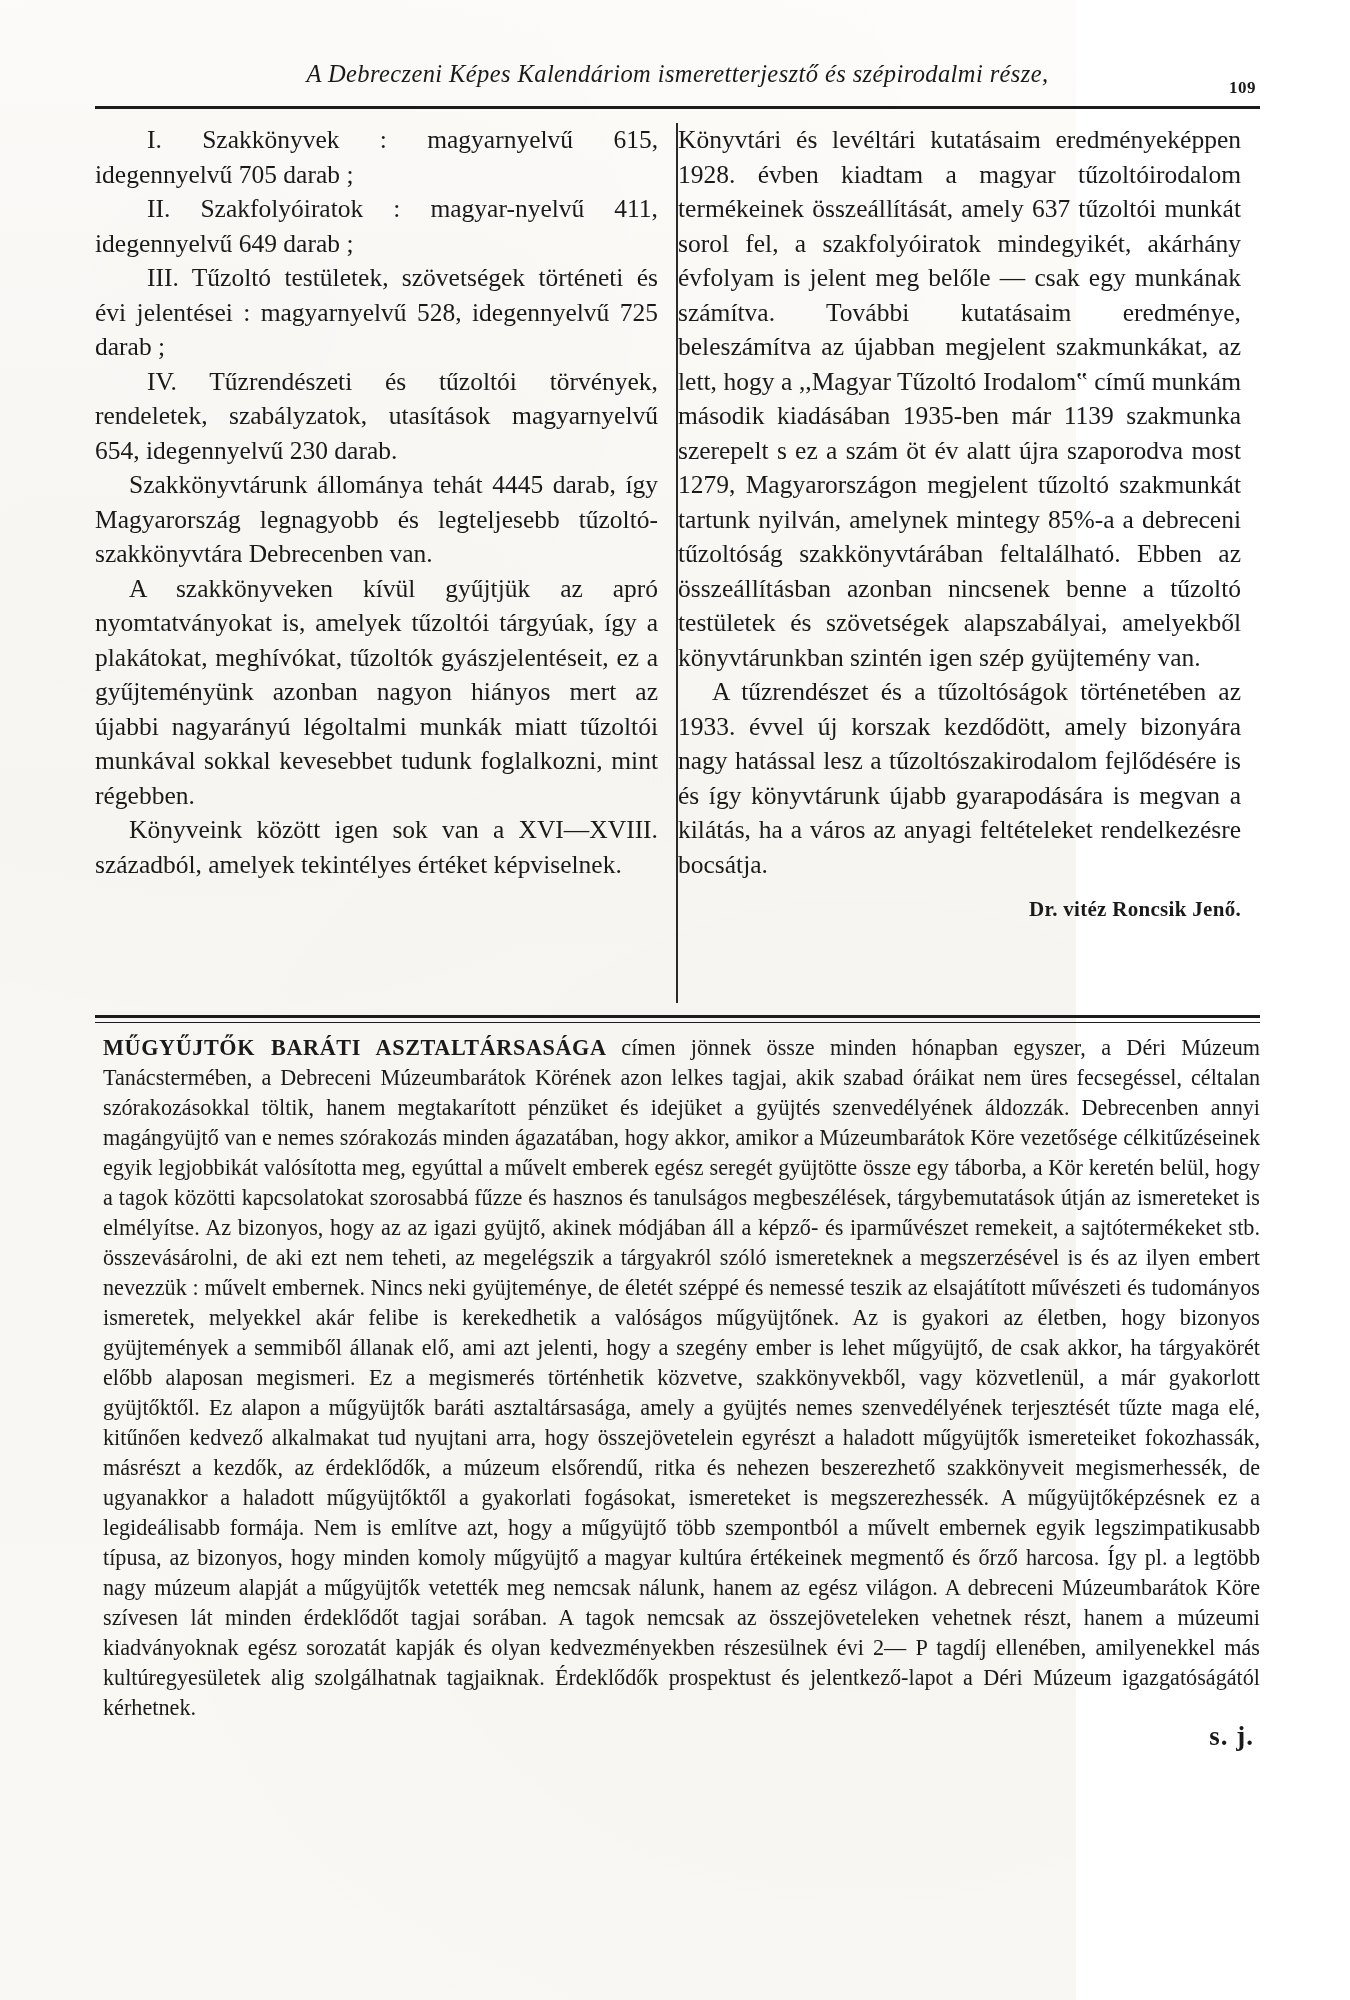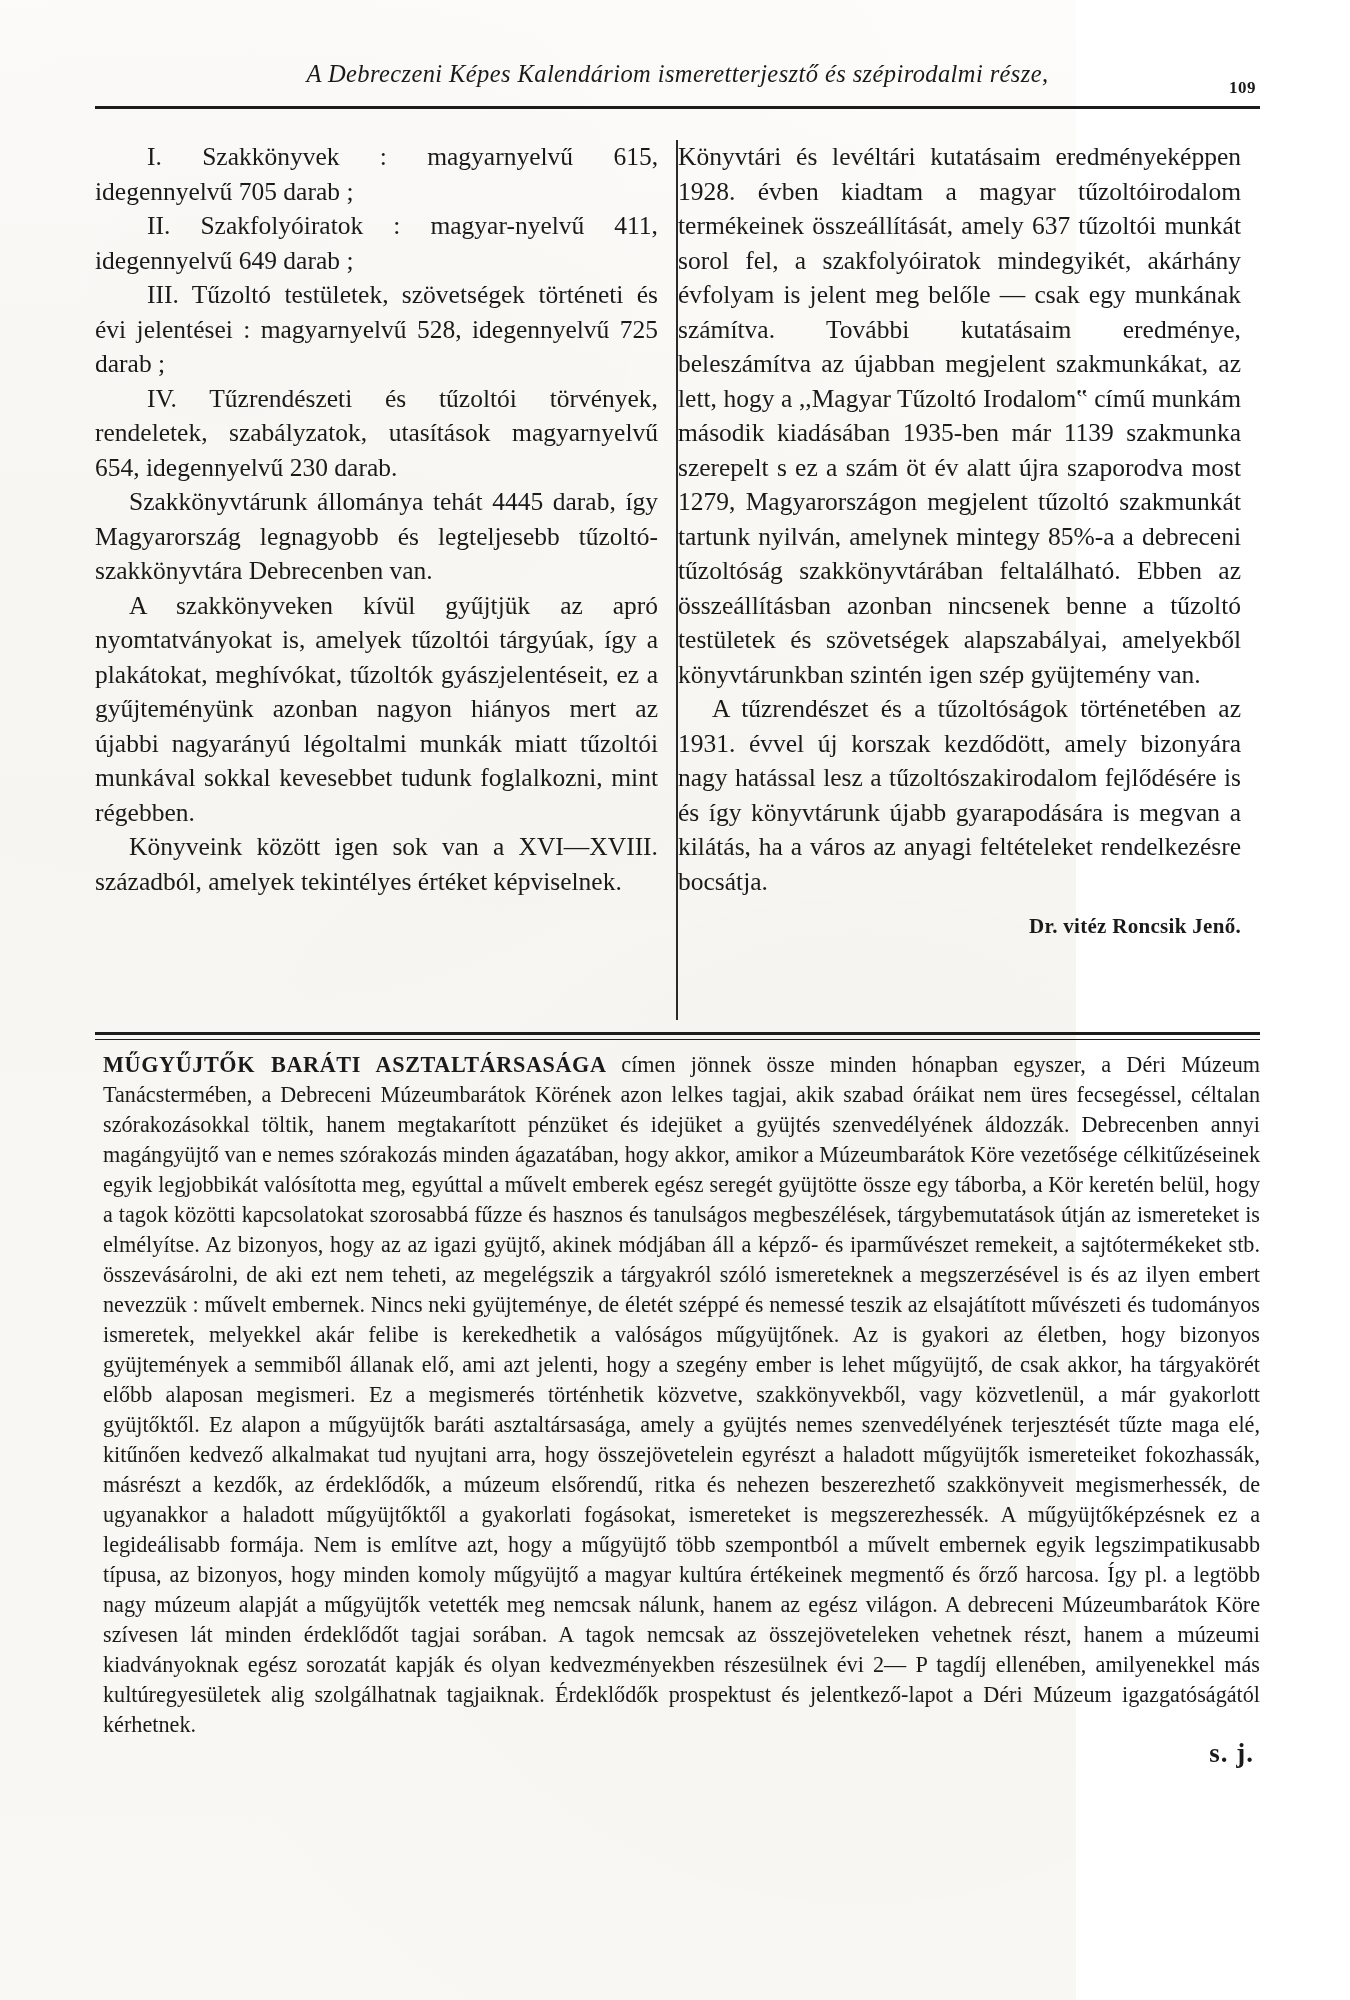--- a/index.html
+++ b/index.html
@@ -64,21 +64,21 @@
     margin-top: 16px;
   }
   .rule-thick {
     border-top: 3px solid #1c1c1c;
     margin-top: 6px;
   }
 
   
   .columns {
     display: flex;
-    margin-top: 31px;
+    margin-top: 14px;
     height: 880px;
   }
   .col {
     width: 563px;
     font-size: 25.5px;
     line-height: 34.5px;
     text-align: justify;
     text-justify: inter-word;
     hyphens: manual;
   }
@@ -161,21 +161,21 @@
         <p class="indent-big">I. Szakkönyvek : magyarnyelvű 615, idegennyelvű 705 darab ;</p>
         <p class="indent-big">II. Szakfolyóiratok : magyar-nyelvű 411, idegennyelvű 649 darab ;</p>
         <p class="indent-big">III. Tűzoltó testületek, szövetségek történeti és évi jelentései : magyarnyelvű 528, idegennyelvű 725 darab ;</p>
         <p class="indent-big">IV. Tűzrendészeti és tűzoltói törvények, rendeletek, szabályzatok, utasítások magyarnyelvű 654, idegennyelvű 230 darab.</p>
         <p>Szakkönyvtárunk állománya tehát 4445 darab, így Magyarország legnagyobb és legteljesebb tűzoltó-szakkönyvtára Debrecenben van.</p>
         <p>A szakkönyveken kívül gyűjtjük az apró nyomtatványokat is, amelyek tűzoltói tárgyúak, így a plakátokat, meghívókat, tűzoltók gyászjelentéseit, ez a gyűjteményünk azonban nagyon hiányos mert az újabbi nagyarányú légoltalmi munkák miatt tűzoltói munkával sokkal kevesebbet tudunk foglalkozni, mint régebben.</p>
         <p>Könyveink között igen sok van a XVI—XVIII. századból, amelyek tekintélyes értéket képviselnek.</p>
       </div>
       <div class="col right">
         <p class="noindent">Könyvtári és levéltári kutatásaim eredményeképpen 1928. évben kiadtam a magyar tűzoltóirodalom termékeinek összeállítását, amely 637 tűzoltói munkát sorol fel, a szakfolyóiratok mindegyikét, akárhány évfolyam is jelent meg belőle — csak egy munkának számítva. További kutatásaim eredménye, beleszámítva az újabban megjelent szakmunkákat, az lett, hogy a ,,Magyar Tűzoltó Irodalom‟ című munkám második kiadásában 1935-ben már 1139 szakmunka szerepelt s ez a szám öt év alatt újra szaporodva most 1279, Magyarországon megjelent tűzoltó szakmunkát tartunk nyilván, amelynek mintegy 85%-a a debreceni tűzoltóság szakkönyvtárában feltalálható. Ebben az összeállításban azonban nincsenek benne a tűzoltó testületek és szövetségek alapszabályai, amelyekből könyvtárunkban szintén igen szép gyüjtemény van.</p>
-        <p>A tűzrendészet és a tűzoltóságok történetében az 1931. évvel új korszak kezdődött, amely bizonyára nagy hatással lesz a tűzoltószakirodalom fejlődésére is és így könyvtárunk újabb gyarapodására is megvan a kilátás, ha a város az anyagi feltételeket rendelkezésre bocsátja.</p>
+        <p>A tűzrendészet és a tűzoltóságok történetében az 1933. évvel új korszak kezdődött, amely bizonyára nagy hatással lesz a tűzoltószakirodalom fejlődésére is és így könyvtárunk újabb gyarapodására is megvan a kilátás, ha a város az anyagi feltételeket rendelkezésre bocsátja.</p>
         <div class="sig">Dr. vitéz Roncsik Jenő.</div>
       </div>
     </div>
 
     <div class="rule-pair">
       <div class="r1"></div>
       <div class="r2"></div>
     </div>
 
     <div class="notice">

